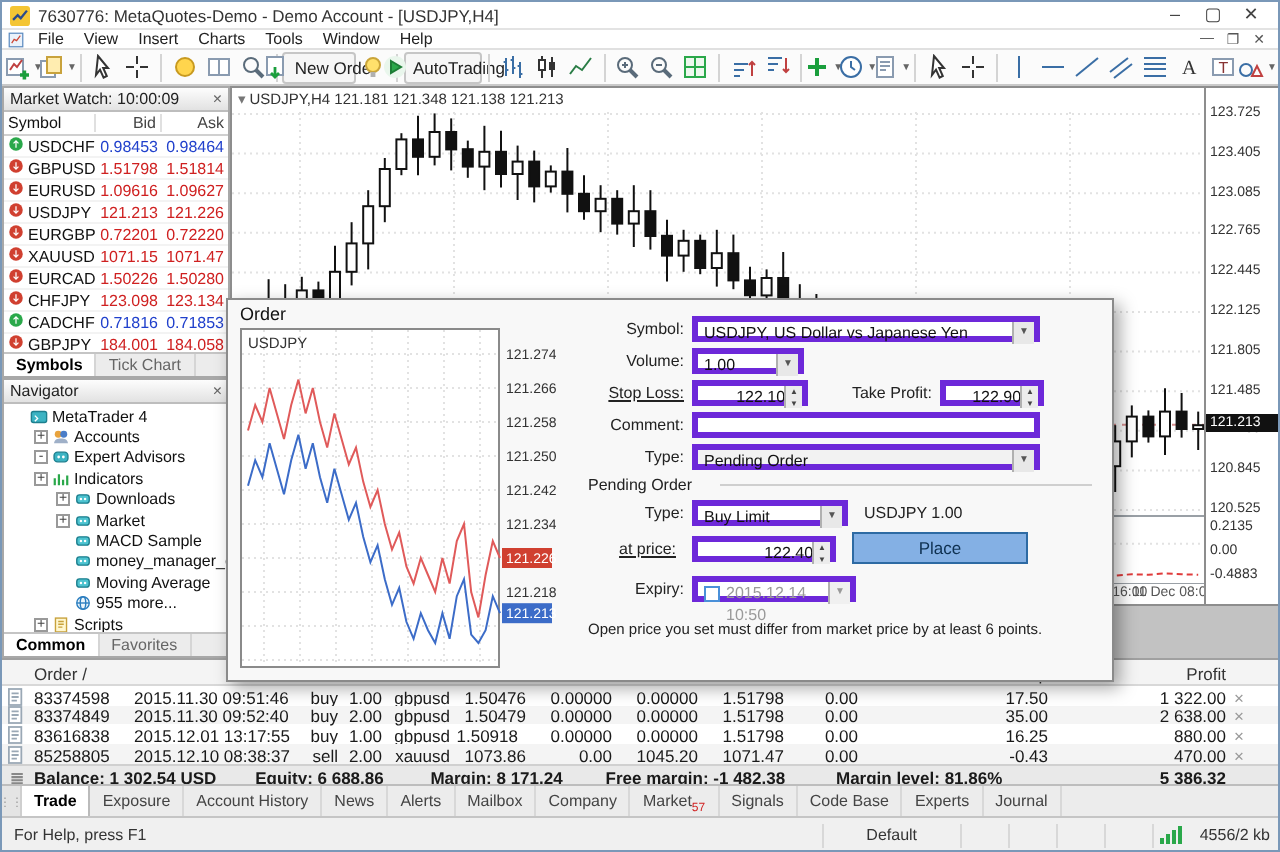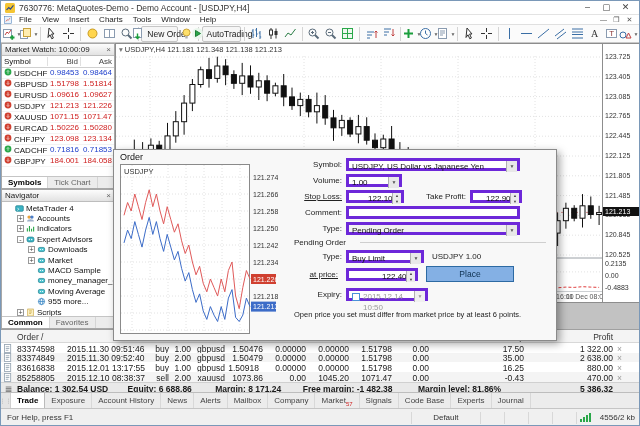--- a/index.html
+++ b/index.html
@@ -24,21 +24,21 @@
   
   .workspace{position:absolute;left:0;top:42px;width:640px;height:286px;background:#c2c2c2;}
   .panel{position:absolute;background:#fff;border:1px solid #a8a8a8;}
   .ptitle{height:12px;background:linear-gradient(#fdfdfd,#e2e2e2);border-bottom:1px solid #bdbdbd;display:flex;align-items:center;padding:0 3px;font-size:8px;color:#222;}
   .ptitle .x{margin-left:auto;color:#666;font-size:8px;}
   .ptabs{position:absolute;left:0;bottom:0;width:100%;height:12px;background:#ececec;border-top:1px solid #c5c5c5;display:flex;font-size:8px;}
   .ptab{padding:0 6px;line-height:11px;color:#666;border-right:1px solid #d5d5d5;}
   .ptab.active{background:#fff;color:#000;font-weight:bold;}
   
   .mw-head{display:flex;height:12px;border-bottom:1px solid #d0d0d0;color:#444;font-size:8px;align-items:center;}
-  .mw-row{display:flex;height:11px;font-size:8px;border-bottom:1px solid #f3f3f3;}
+  .mw-row{display:flex;height:11px;align-items:center;font-size:8px;border-bottom:1px solid #f3f3f3;}
   .mw-sym{width:46px;display:flex;align-items:center;padding-left:2px;color:#111;}
   .mw-bid,.mw-ask{width:33px;text-align:right;padding-right:2px;}
   .up .mw-bid,.up .mw-ask{color:#2040cc;}
   .dn .mw-bid,.dn .mw-ask{color:#cf2020;}
   
   .nav-item{display:flex;align-items:center;height:10.4px;font-size:8px;color:#111;white-space:nowrap;}
   .exp{width:7px;height:7px;border:1px solid #999;background:#fff;font-size:7px;line-height:5px;text-align:center;color:#444;margin-right:2px;flex:none;}
   .nicon{margin-right:2px;flex:none;display:flex;}
   
   .chartwin{position:absolute;left:114px;top:0;width:526px;height:260px;background:#fff;border:1px solid #8d8d8d;}
@@ -445,20 +445,31 @@
             </span>
             <span class="mw-bid">121.213</span>
             <span class="mw-ask">121.226</span>
           </div>
           <div class="mw-row dn">
             <span class="mw-sym">
               <span><svg width="8" height="8" viewBox="0 0 13 13">
                   <circle cx="6.5" cy="6.5" r="5.5" fill="#d04030"></circle>
                   <path d="M6.5 3.5v5M4.5 7l2 2 2-2" stroke="#fff" fill="none"></path>
                 </svg></span>
+              <span style="margin-left: 2px;">EURGBP</span>
+            </span>
+            <span class="mw-bid">0.72201</span>
+            <span class="mw-ask">0.72220</span>
+          </div>
+          <div class="mw-row dn">
+            <span class="mw-sym">
+              <span><svg width="8" height="8" viewBox="0 0 13 13">
+                  <circle cx="6.5" cy="6.5" r="5.5" fill="#d04030"></circle>
+                  <path d="M6.5 3.5v5M4.5 7l2 2 2-2" stroke="#fff" fill="none"></path>
+                </svg></span>
               <span style="margin-left: 2px;">XAUUSD</span>
             </span>
             <span class="mw-bid">1071.15</span>
             <span class="mw-ask">1071.47</span>
           </div>
           <div class="mw-row dn">
             <span class="mw-sym">
               <span><svg width="8" height="8" viewBox="0 0 13 13">
                   <circle cx="6.5" cy="6.5" r="5.5" fill="#d04030"></circle>
                   <path d="M6.5 3.5v5M4.5 7l2 2 2-2" stroke="#fff" fill="none"></path>
@@ -529,38 +540,38 @@
             <span class="nicon">
               <svg width="9" height="9" viewBox="0 0 13 13" stroke-width="1">
                 <circle cx="4.5" cy="4.5" r="2.5" fill="#e8a33d"></circle>
                 <circle cx="8.5" cy="4.5" r="2.5" fill="#4a7dc8"></circle>
                 <path d="M1.5 11c0-2.5 2.2-3.5 5-3.5s5 1 5 3.5z" fill="#9fb0c8"></path>
               </svg>
             </span>
             <span>Accounts</span>
           </div>
           <div class="nav-item" style="padding-left: 15px;">
-            <span class="exp">+</span>
-            <span class="nicon">
-              <svg width="9" height="9" viewBox="0 0 13 13" stroke-width="1">
-                <path d="M2 11V6M5 11V3M8 11V7M11 11V4" stroke="#2aa84a" stroke-width="1.6"></path>
-              </svg>
-            </span>
-            <span>Indicators</span>
-          </div>
-          <div class="nav-item" style="padding-left: 15px;">
             <span class="exp">-</span>
             <span class="nicon">
               <svg width="9" height="9" viewBox="0 0 13 13" stroke-width="1">
                 <rect x="1.5" y="3" width="10" height="7" rx="2.5" fill="#3bb3c3" stroke="#1d7f8e"></rect>
                 <circle cx="4.8" cy="6.5" r="1" fill="#fff"></circle>
                 <circle cx="8.2" cy="6.5" r="1" fill="#fff"></circle>
               </svg>
             </span>
             <span>Expert Advisors</span>
+          </div>
+          <div class="nav-item" style="padding-left: 15px;">
+            <span class="exp">+</span>
+            <span class="nicon">
+              <svg width="9" height="9" viewBox="0 0 13 13" stroke-width="1">
+                <path d="M2 11V6M5 11V3M8 11V7M11 11V4" stroke="#2aa84a" stroke-width="1.6"></path>
+              </svg>
+            </span>
+            <span>Indicators</span>
           </div>
           <div class="nav-item" style="padding-left: 26px;">
             <span class="exp">+</span>
             <span class="nicon">
               <svg width="9" height="9" viewBox="0 0 13 13" stroke-width="1">
                 <rect x="2" y="3.5" width="9" height="6" rx="2" fill="#4cc3d0" stroke="#1d7f8e"></rect>
                 <circle cx="5" cy="6.5" r=".9" fill="#fff"></circle>
                 <circle cx="8" cy="6.5" r=".9" fill="#fff"></circle>
               </svg>
             </span>

